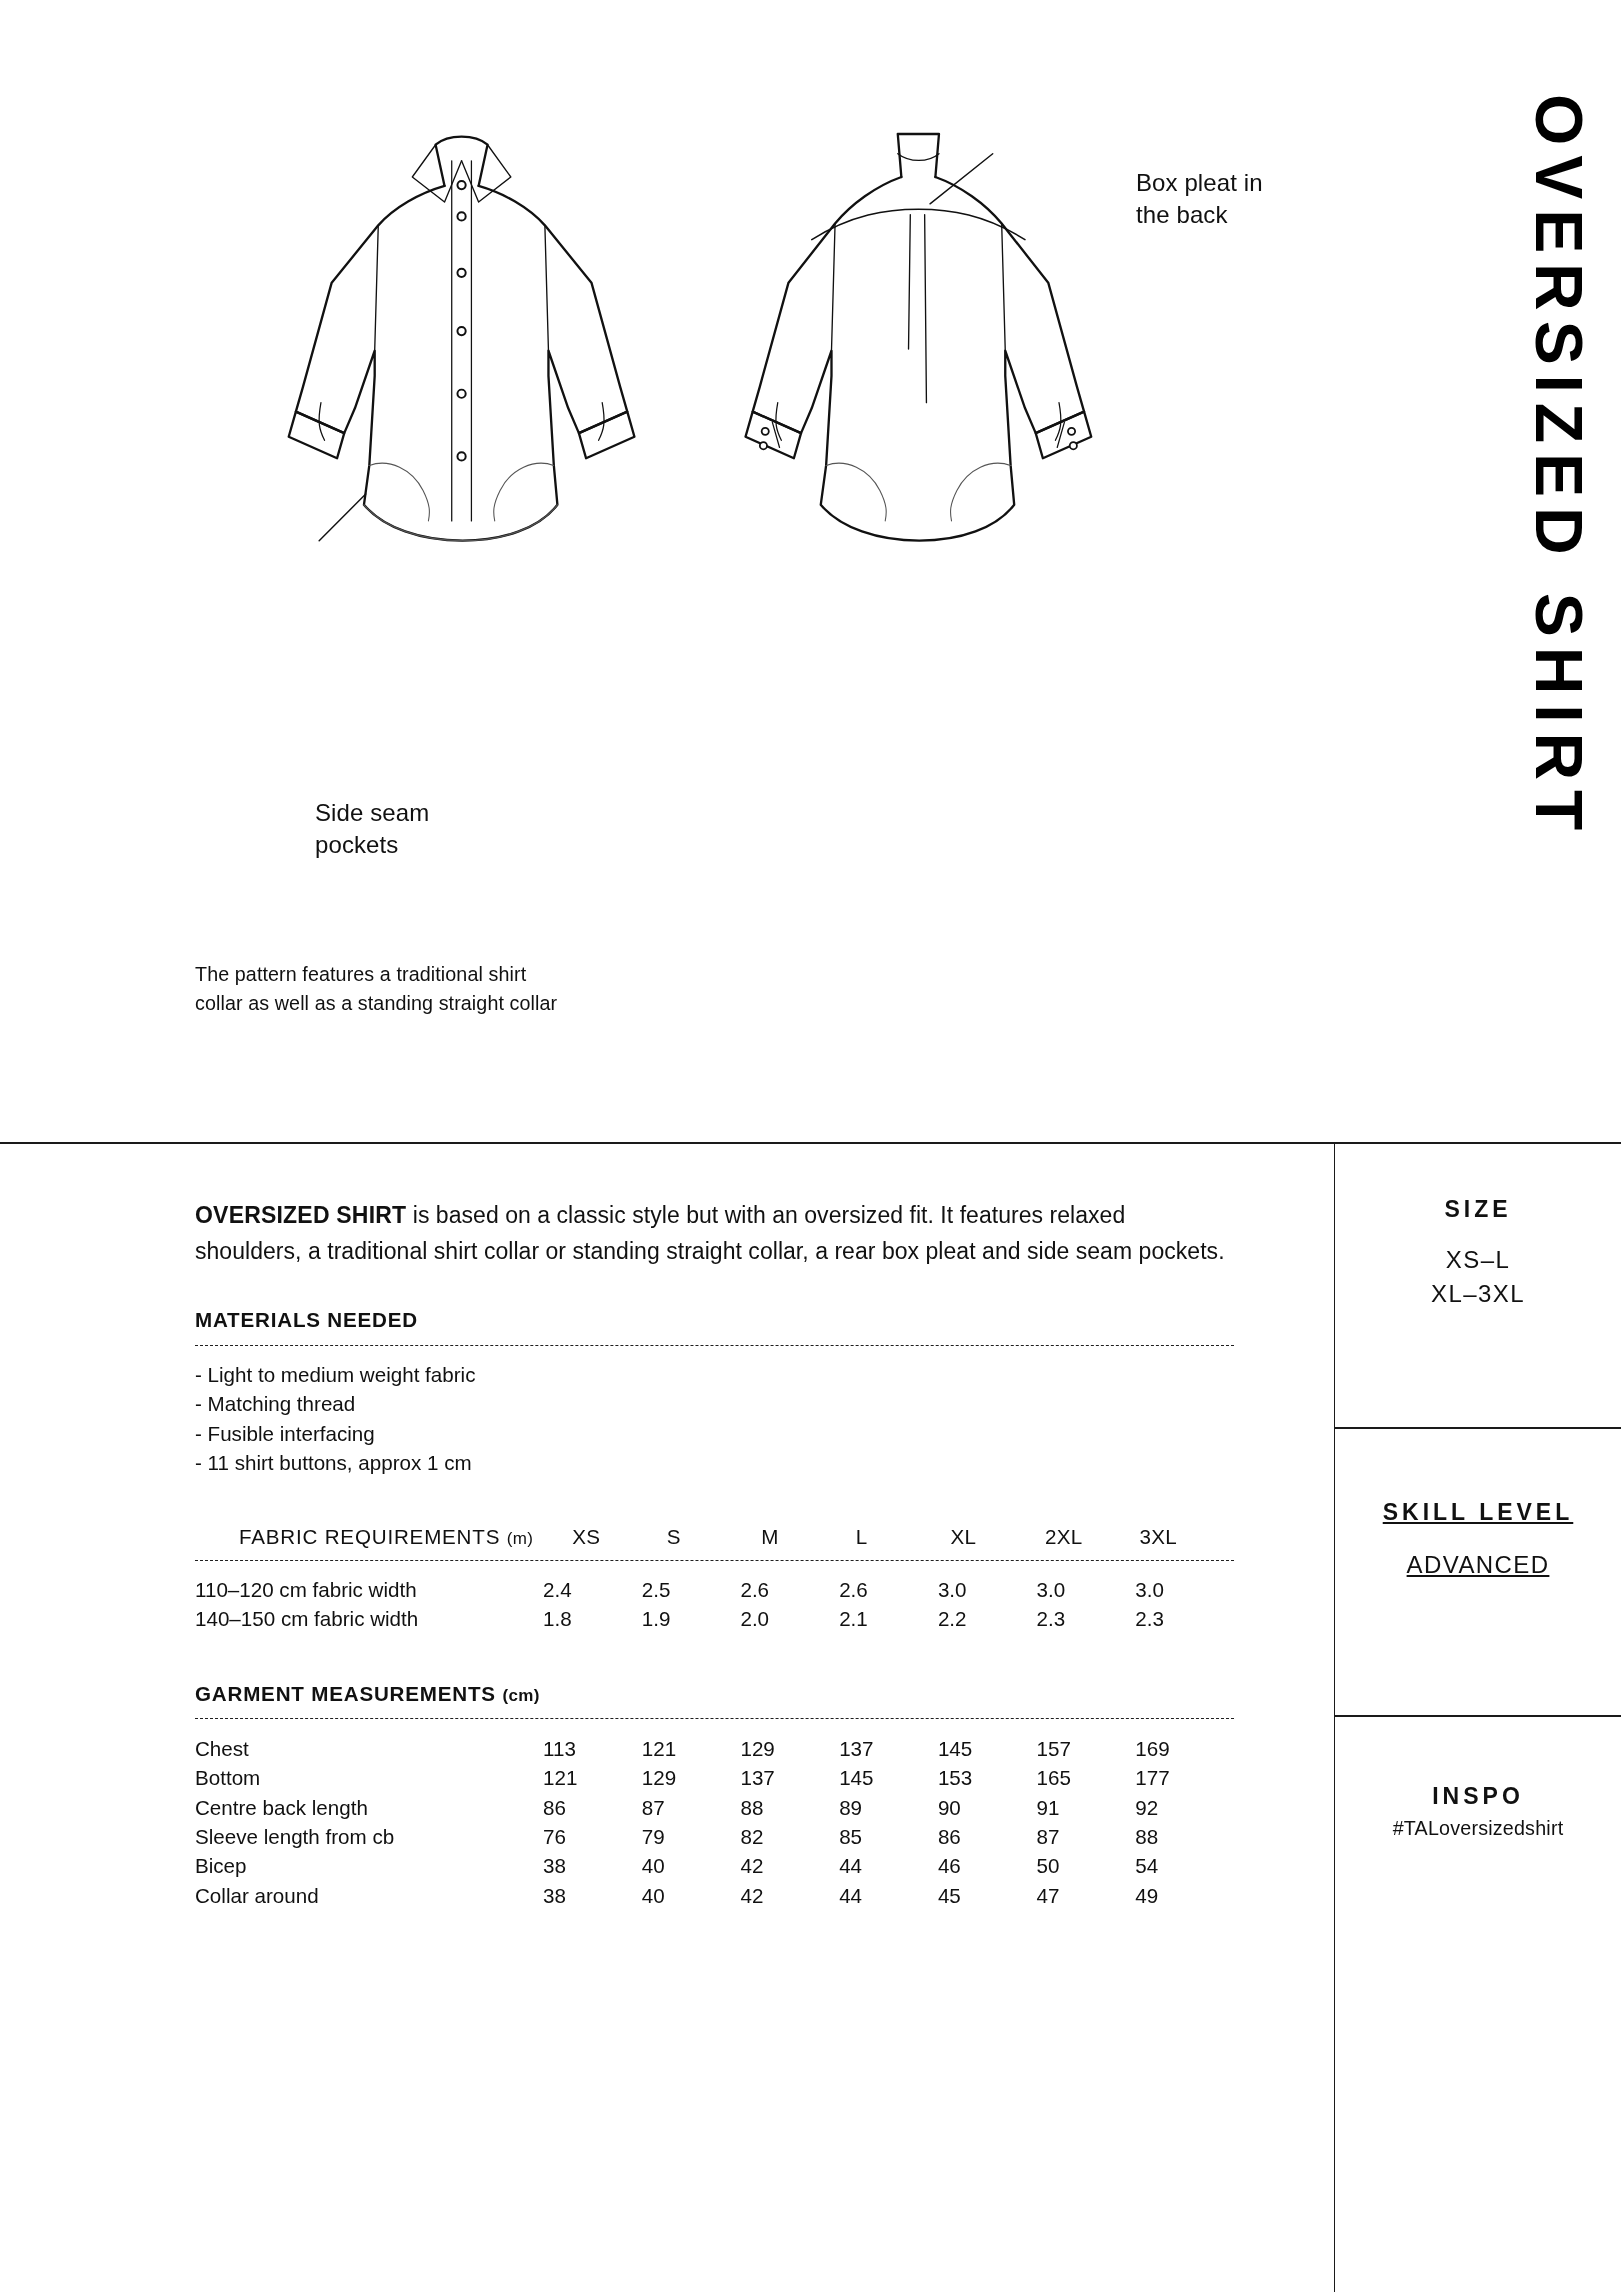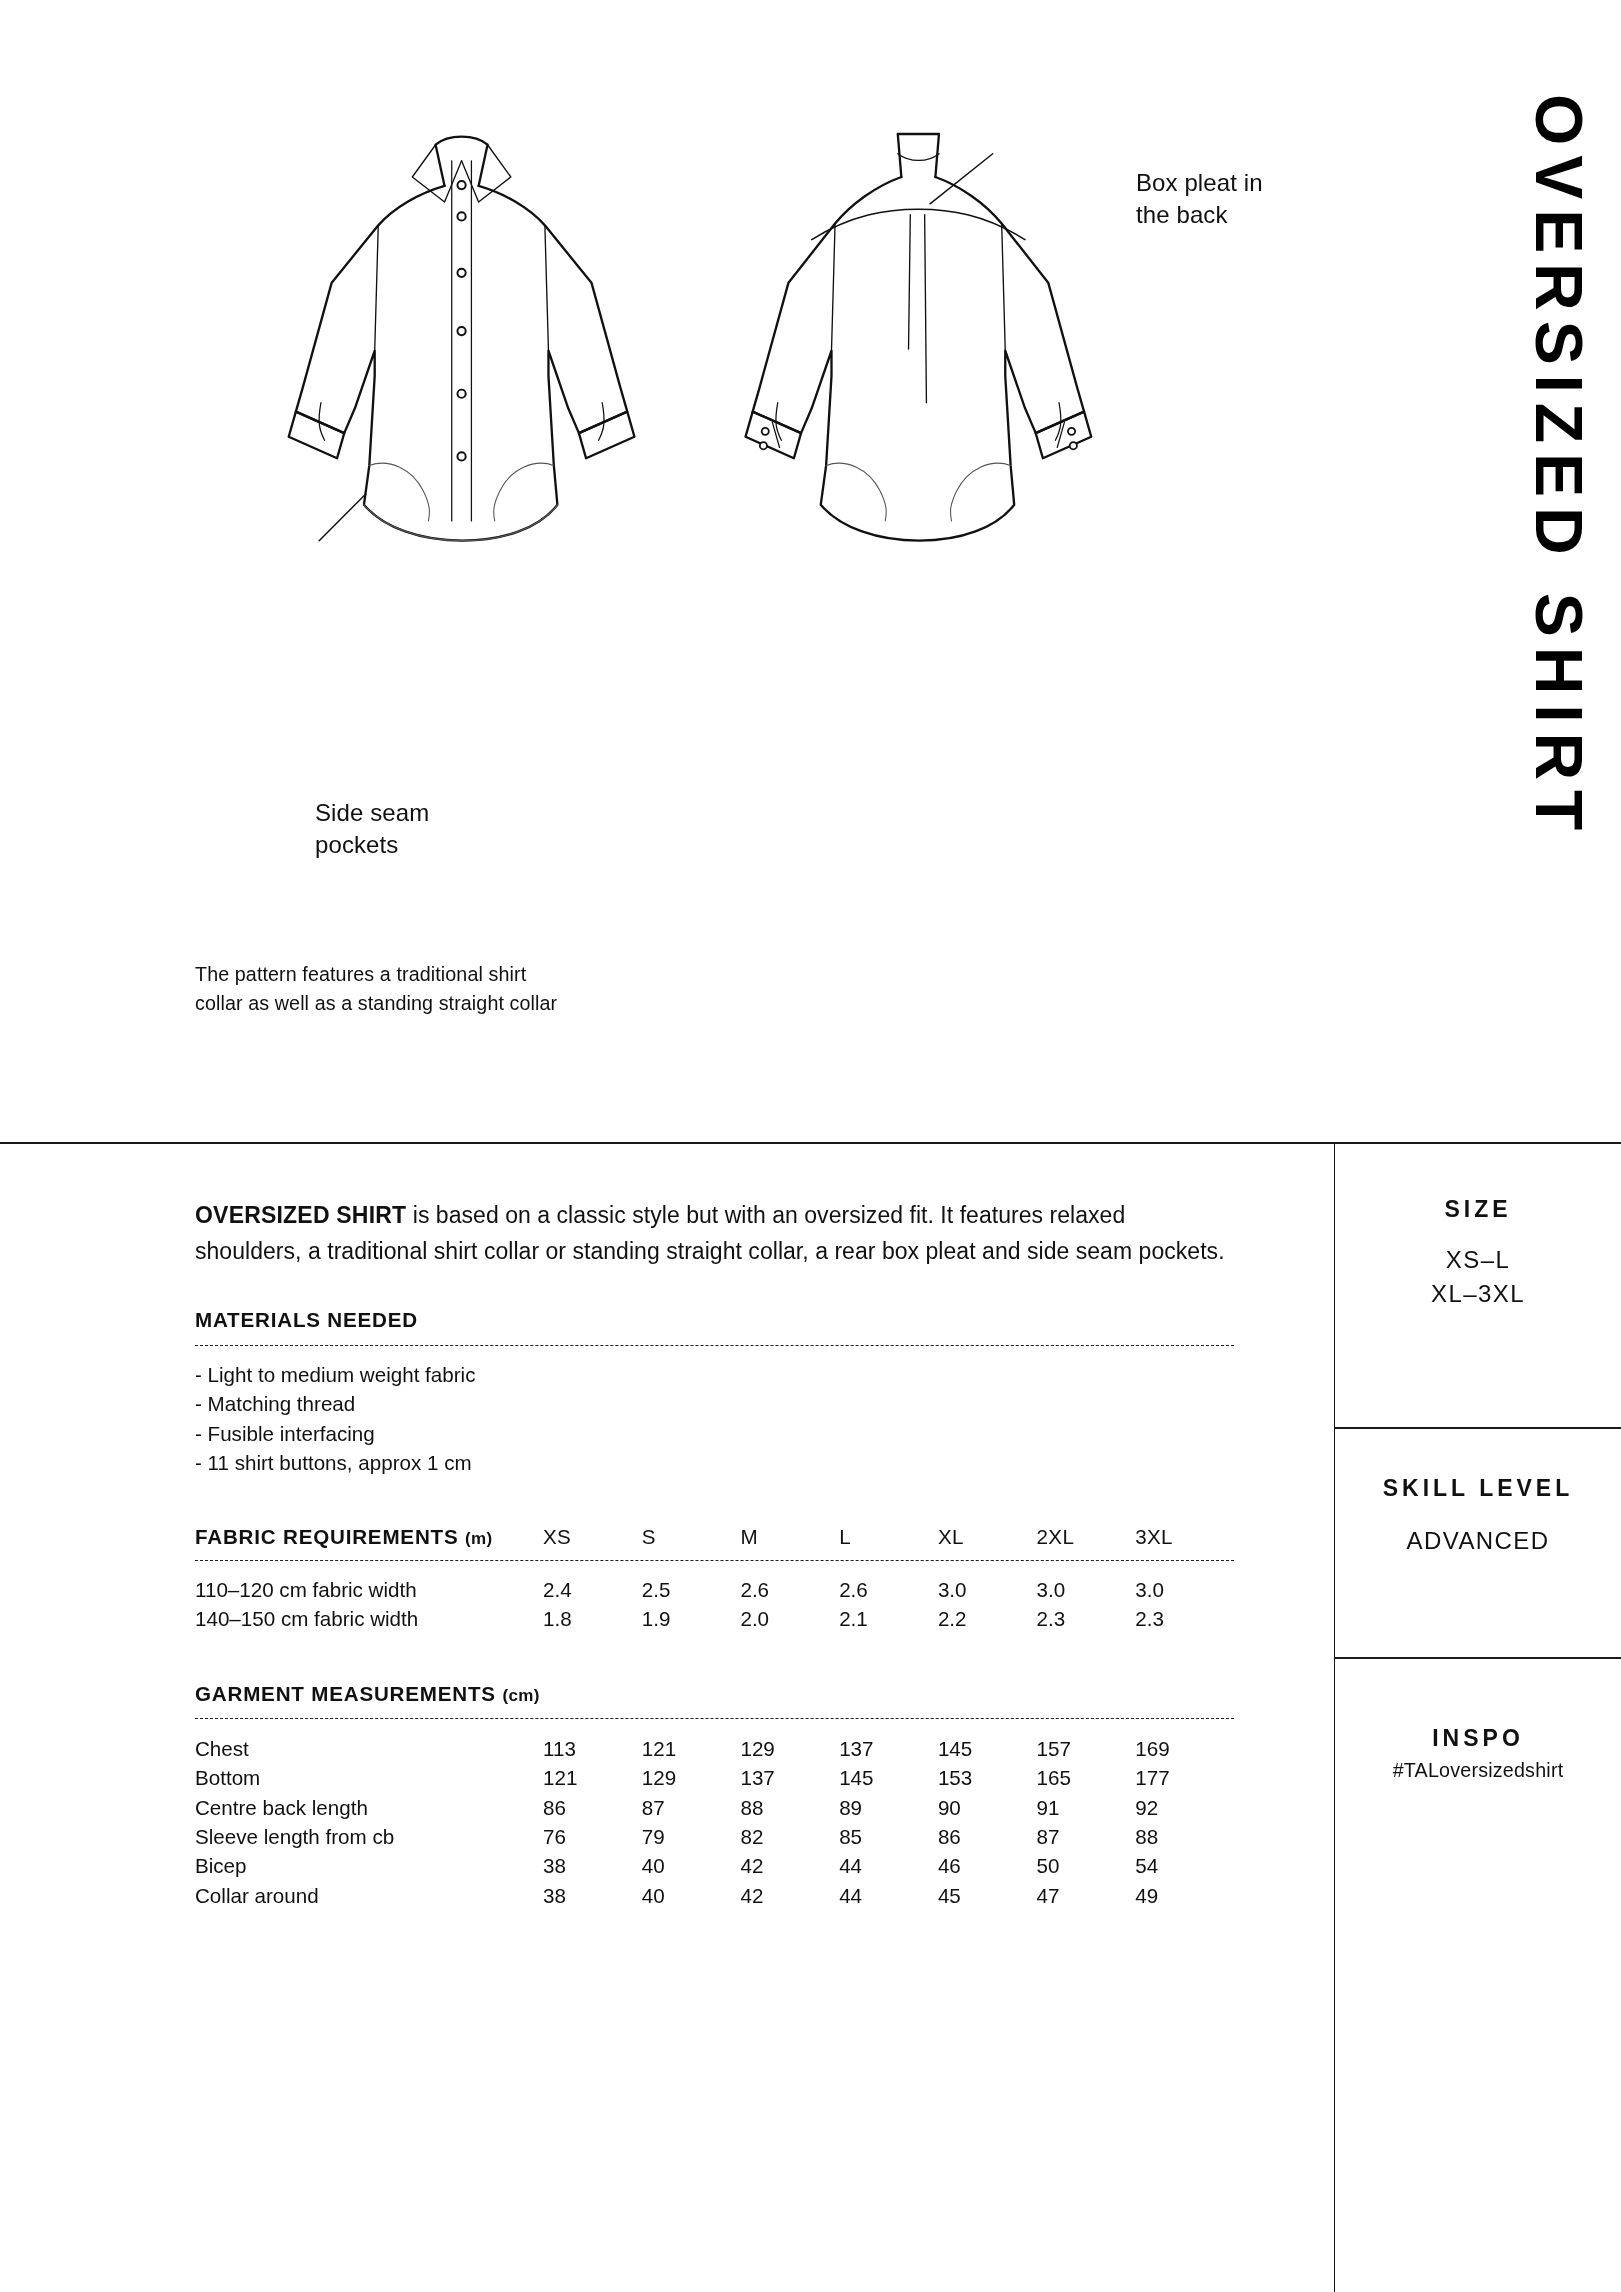--- a/index.html
+++ b/index.html
@@ -156,23 +156,24 @@
 
   .table-block { margin-top: 48px; }
   .table-head-row {
     display: flex;
     align-items: baseline;
     width: 1039px;
     margin-bottom: 10.7px;
   }
   .table-head-row .th-title {
     width: 349px;
-    font-weight: bold;
+    font-weight: normal;
     font-size: 20.6px;
     letter-spacing: 0.8px;
+    margin-left: 44px;
   }
   .table-head-row .th-title .unit {
     font-size: 17px;
     letter-spacing: 0.3px;
   }
   .table-head-row .th-size {
     width: 99px;
     font-size: 20.6px;
     letter-spacing: 0.3px;
   }
@@ -225,21 +226,21 @@
     color: #111;
     line-height: 1.45;
     font-weight: normal;
   }
   .side-value.small {
     font-size: 19.7px;
     letter-spacing: 0.2px;
   }
 
   #block-size { padding-top: 52px; height: 283px; }
-  #block-skill { padding-top: 46px; height: 228px; }
+  #block-skill { padding-top: 70px; height: 286px; text-decoration: underline; }
   #block-inspo { padding-top: 66px; }
 
   #block-size .side-value { margin-top: 19.7px; }
   #block-skill .side-value { margin-top: 21.5px; text-align: center; }
   #block-inspo .side-value { margin-top: 4px; }
 </style>
 </head>
 <body>
 
 <div id="top-section">

